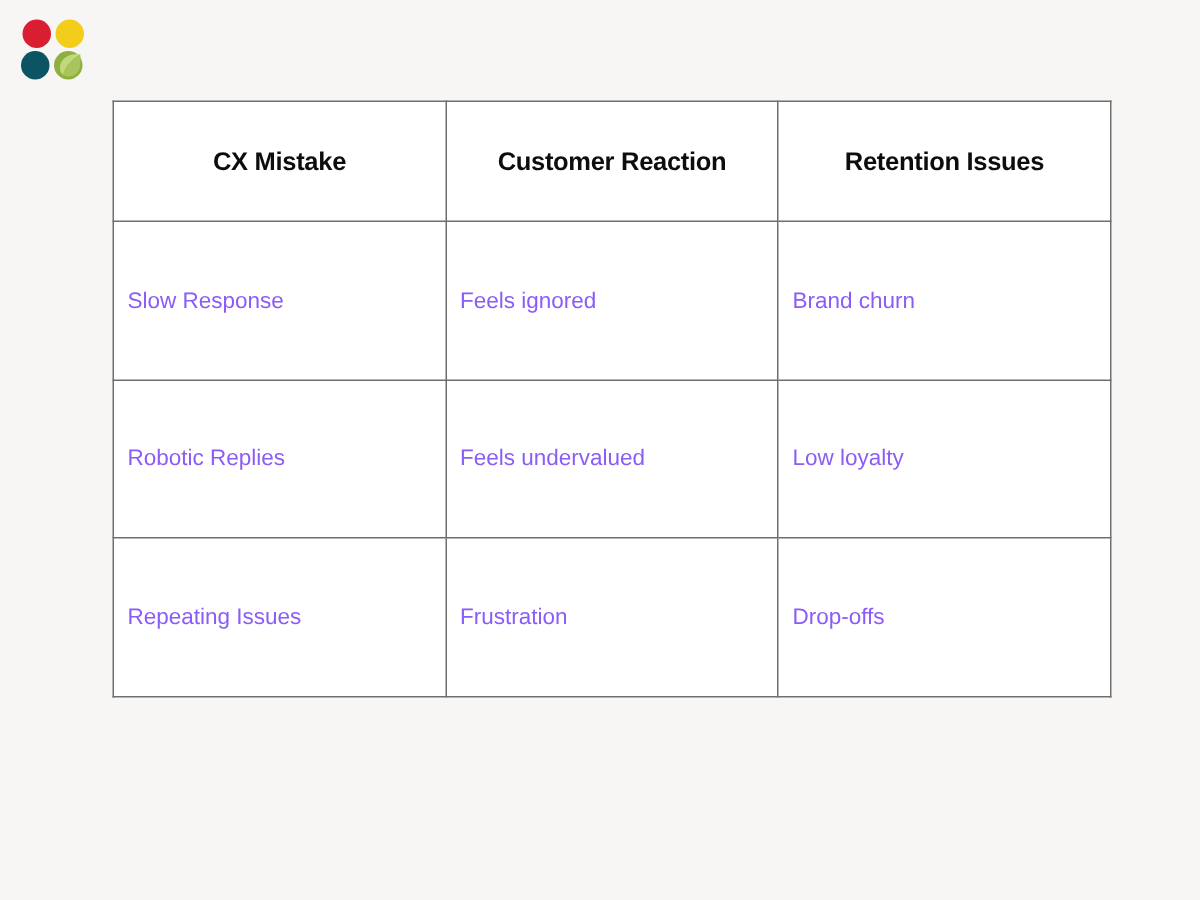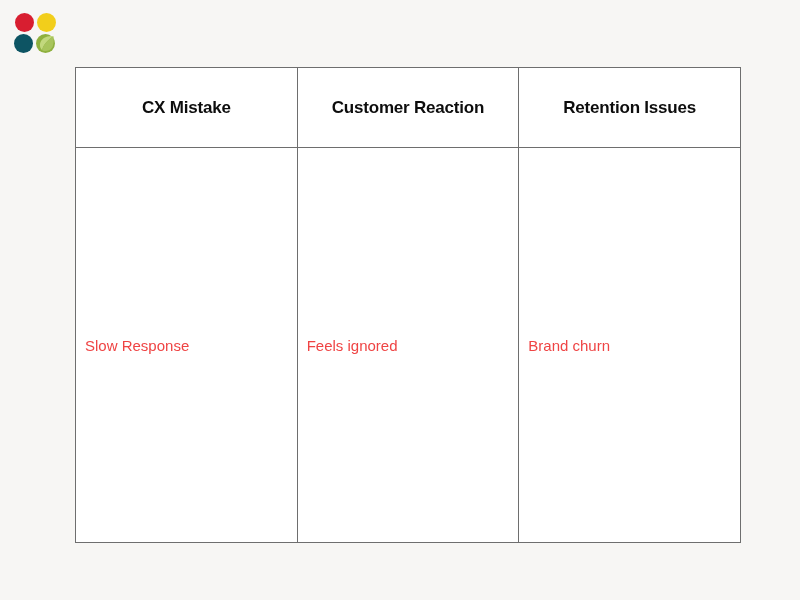--- a/index.html
+++ b/index.html
@@ -42,21 +42,21 @@
     height: 19px;
     overflow: visible;
   }
 
   
   #cx-table-wrap {
     position: absolute;
     left: 75px;
     top: 67px;
     width: 666px;
-    height: 476px;
+    height: 398px;
   }
   table.cx-table {
     width: 100%;
     height: 100%;
     border-collapse: collapse;
     background: #ffffff;
     table-layout: fixed;
   }
   table.cx-table th,
   table.cx-table td {
@@ -73,21 +73,21 @@
     color: #0d0d0d;
     letter-spacing: -0.2px;
   }
   table.cx-table td {
     height: 79px;
     text-align: left;
     vertical-align: middle;
     padding: 0 0 0 9px;
     font-size: 15px;
     font-weight: normal;
-    color: #ef4444;
+    color: #8b5cf6;
     letter-spacing: 0px;
   }
 </style>
 </head>
 <body style="background: rgb(247, 246, 244);">
 
 <div id="brand-logo">
   <span class="logo-dot tl" style="background:#d81e30"></span>
   <span class="logo-dot tr" style="background:#f2ce1b"></span>
   <span class="logo-dot bl" style="background:#0d5463"></span>
@@ -106,15 +106,25 @@
         <th>Customer Reaction</th>
         <th>Retention Issues</th>
       </tr>
     </thead>
     <tbody>
       <tr>
         <td>Slow Response</td>
         <td>Feels ignored</td>
         <td>Brand churn</td>
       </tr>
+      <tr>
+        <td>Robotic Replies</td>
+        <td>Feels undervalued</td>
+        <td>Low loyalty</td>
+      </tr>
+      <tr>
+        <td>Repeating Issues</td>
+        <td>Frustration</td>
+        <td>Drop-offs</td>
+      </tr>
     </tbody>
   </table>
 </div>
 
 </body></html>

